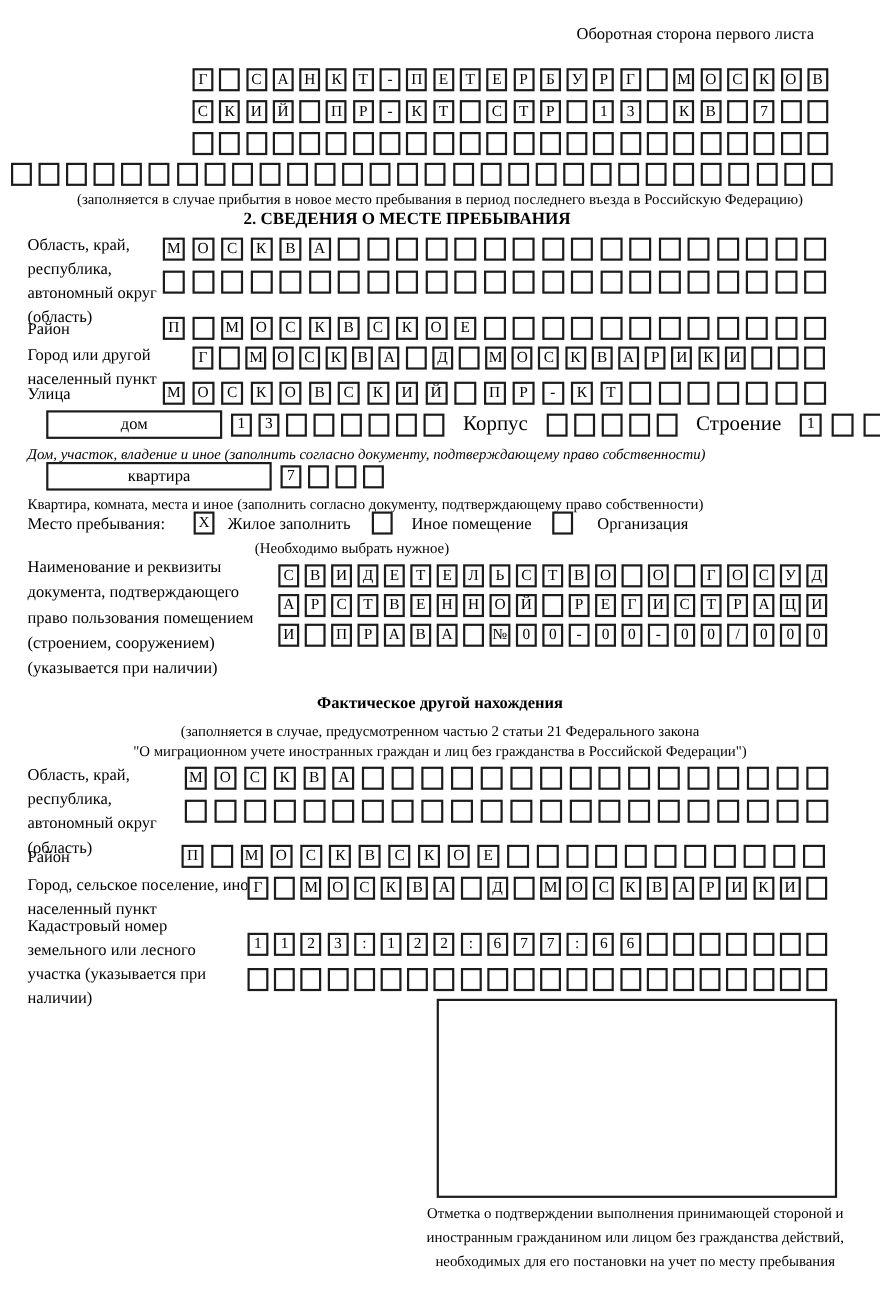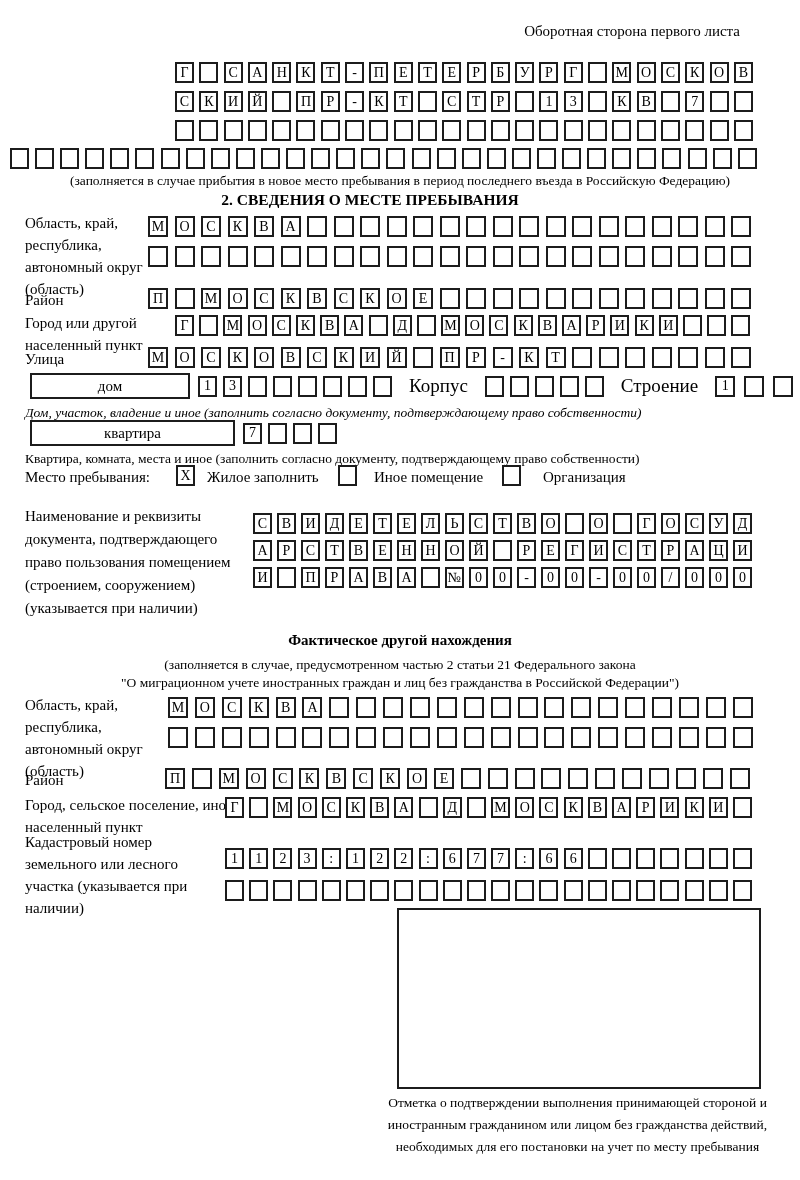--- a/index.html
+++ b/index.html
@@ -25,21 +25,21 @@
   .r-s1    { --w:19px; --g:5.3px; }
   .r-s1f   { --w:19px; --g:6.1px; }
   .r-s2a   { --w:20px; --g:6.5px; }
   .r-s2c   { --w:19px; --g:5.2px; }
   .r-doc   { --w:19px; --g:5px; }
   .r-f1    { --w:20px; --g:6.9px; }
   .r-f2    { --w:19px; --g:5.2px; }
   .widebox {
     box-sizing:border-box; border:2px solid #1c1c1c; height:26px;
     display:flex; align-items:center; justify-content:center; font-size:15px;
-    flex:0 0 auto; background:#fff;
+    flex:0 0 auto; background:#fff;margin-left:12px;
   }
   .hrow { position:absolute; display:flex; align-items:center; }
   .hrow .txt { font-size:19px; margin:0 17px; white-space:nowrap; }
   .stamp { position:absolute; border:2px solid #1c1c1c; background:#fff; }
 </style>
 </head>
 <body>
 
 <div id="page">
 
@@ -334,20 +334,21 @@
   </div>
   <div class="abs note" style="left:25px; top:450px;">Квартира, комната, места и иное (заполнить согласно документу, подтверждающему право собственности)</div>
 
   <div class="abs lbl" style="left:25px; top:466px;">Место пребывания:</div>
   <div class="abs cell" style="left:176px; top:465px;">X</div>
   <div class="abs lbl" style="left:207px; top:466px;">Жилое заполнить</div>
   <div class="abs cell" style="left:338px; top:465px;"></div>
   <div class="abs lbl" style="left:374px; top:466px;">Иное помещение</div>
   <div class="abs cell" style="left:502px; top:465px;"></div>
   <div class="abs lbl" style="left:543px; top:466px;">Организация</div>
+  <div class="abs note center" style="left:150px; top:490px; width:340px;">(Необходимо выбрать нужное)</div>
 
   <div class="abs lbl" style="left:25px; top:505px; width:230px; line-height:23px;">Наименование и реквизиты документа, подтверждающего право пользования помещением (строением, сооружением) (указывается при наличии)</div>
   <div class="cellrow r-doc" style="left:253px; top:513px;">
       <div class="cell">С</div>
       <div class="cell">В</div>
       <div class="cell">И</div>
       <div class="cell">Д</div>
       <div class="cell">Е</div>
       <div class="cell">Т</div>
       <div class="cell">Е</div>

